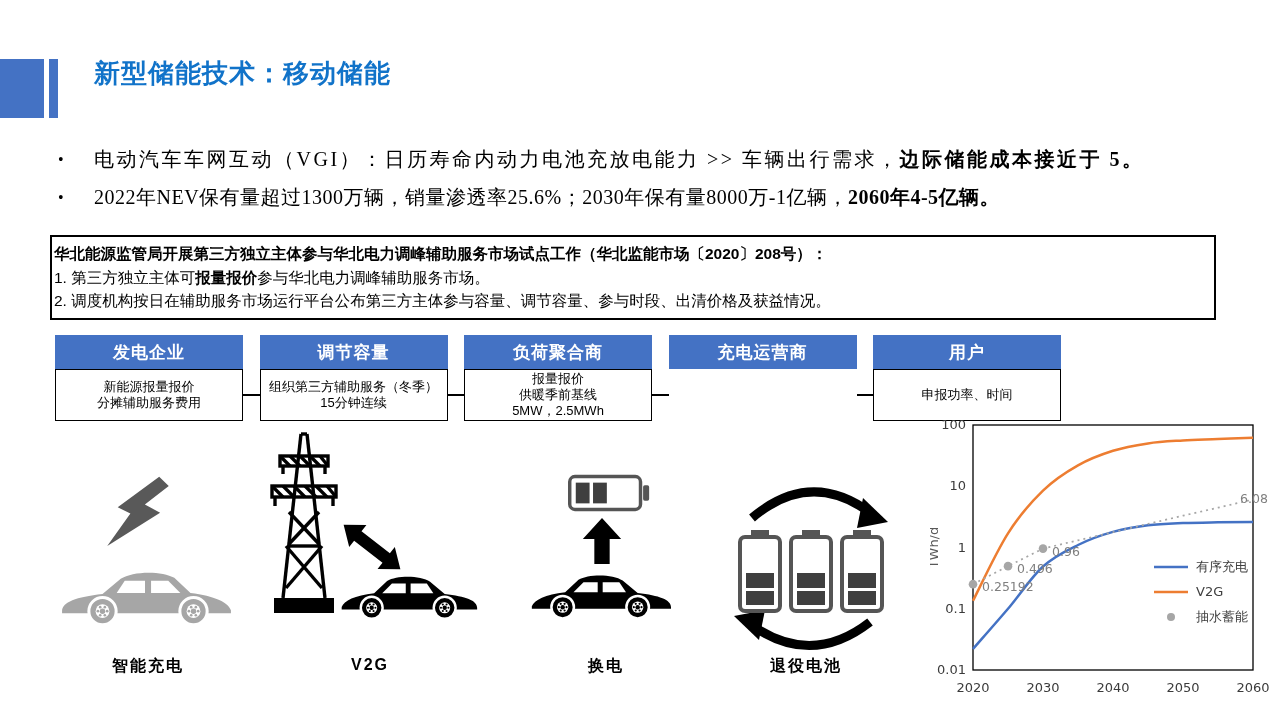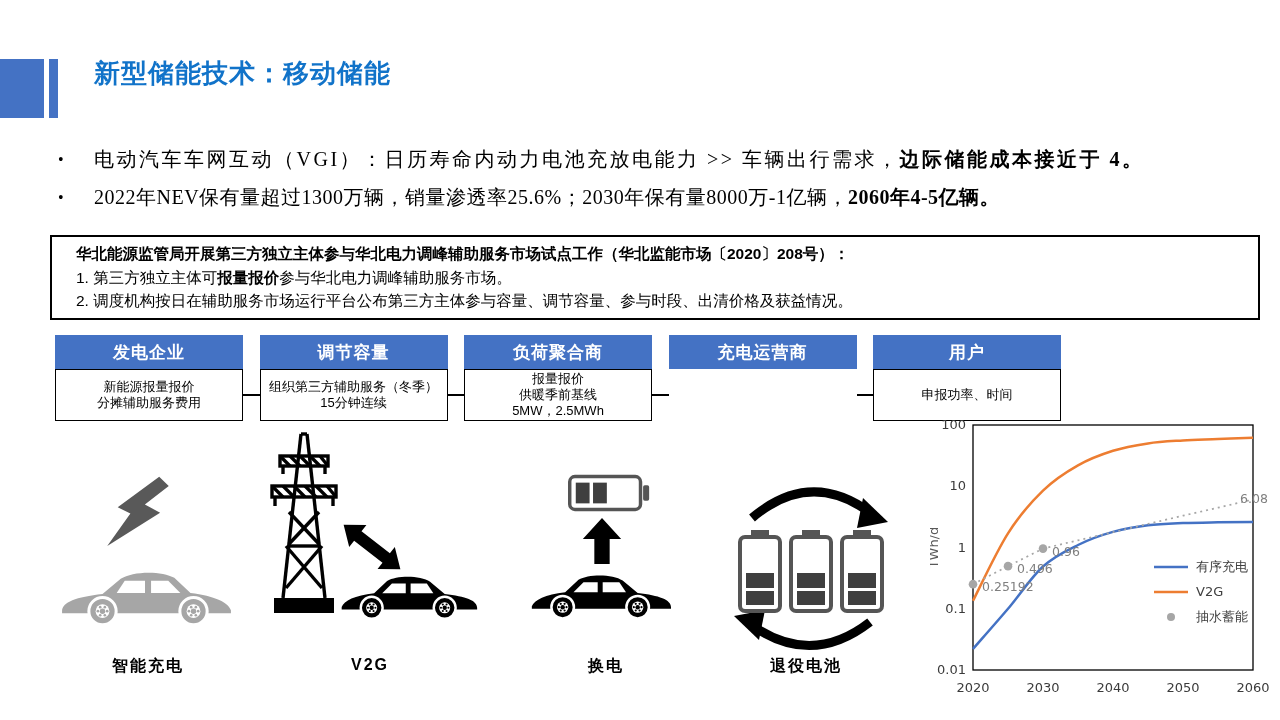--- a/index.html
+++ b/index.html
@@ -17,21 +17,21 @@
   .bullets{position:absolute;left:58px;top:146px;width:1170px;
            font-family:"Liberation Serif","DejaVu Serif",serif;font-size:20px;}
   .bullet{display:flex;margin-bottom:11px;line-height:1.35;}
   .bullet .dot{width:36px;font-size:16px;padding-top:3px;}
   .bullet.b1 .btxt{letter-spacing:2.5px;}
   .bullet.b2 .btxt{letter-spacing:0.5px;}
   .btxt b{font-weight:bold;}
 
   
   .policy{position:absolute;left:50px;top:235px;width:1158px;border:2px solid #000;
-          padding:5px 24px;font-size:15.5px;line-height:1.52;background:#fff;}
+          padding:5px 2px;font-size:15.5px;line-height:1.52;background:#fff;}
   .policy .head{font-weight:bold;}
 
   
   .flow{position:absolute;left:55px;top:335px;width:1006px;display:flex;align-items:flex-start;border-radius:14px;}
   .fcol{width:188px;flex:0 0 auto;}
   .fhead{height:34px;background:#4472C4;color:#fff;font-weight:bold;font-size:17px;
          display:flex;align-items:center;justify-content:center;letter-spacing:1px;}
   .fbody{box-sizing:border-box;height:52px;border:1.6px solid #000;display:flex;
          flex-direction:column;align-items:center;justify-content:center;
          font-size:13px;line-height:1.22;text-align:center;background:#fff;}
@@ -84,21 +84,21 @@
     </defs>
   </svg>
 
   <div class="deco-square"></div>
   <div class="deco-bar"></div>
   <div class="page-title">新型储能技术：移动储能</div>
 
   <div class="bullets">
     <div class="bullet b1">
       <span class="dot">•</span>
-      <span class="btxt"><span>电动汽车车网互动（VGI）：日历寿命内动力电池充放电能力 &gt;&gt; 车辆出行需求，</span><b>边际储能成本接近于 4。</b></span>
+      <span class="btxt"><span>电动汽车车网互动（VGI）：日历寿命内动力电池充放电能力 &gt;&gt; 车辆出行需求，</span><b>边际储能成本接近于 5。</b></span>
     </div>
     <div class="bullet b2">
       <span class="dot">•</span>
       <span class="btxt"><span>2022年NEV保有量超过1300万辆，销量渗透率25.6%；2030年保有量8000万-1亿辆，</span><b>2060年4-5亿辆。</b></span>
     </div>
   </div>
 
   <div class="policy">
     <div class="head">华北能源监管局开展第三方独立主体参与华北电力调峰辅助服务市场试点工作（华北监能市场〔2020〕208号）：</div>
     <div><span>1. 第三方独立主体可</span><b>报量报价</b><span>参与华北电力调峰辅助服务市场。</span></div>

